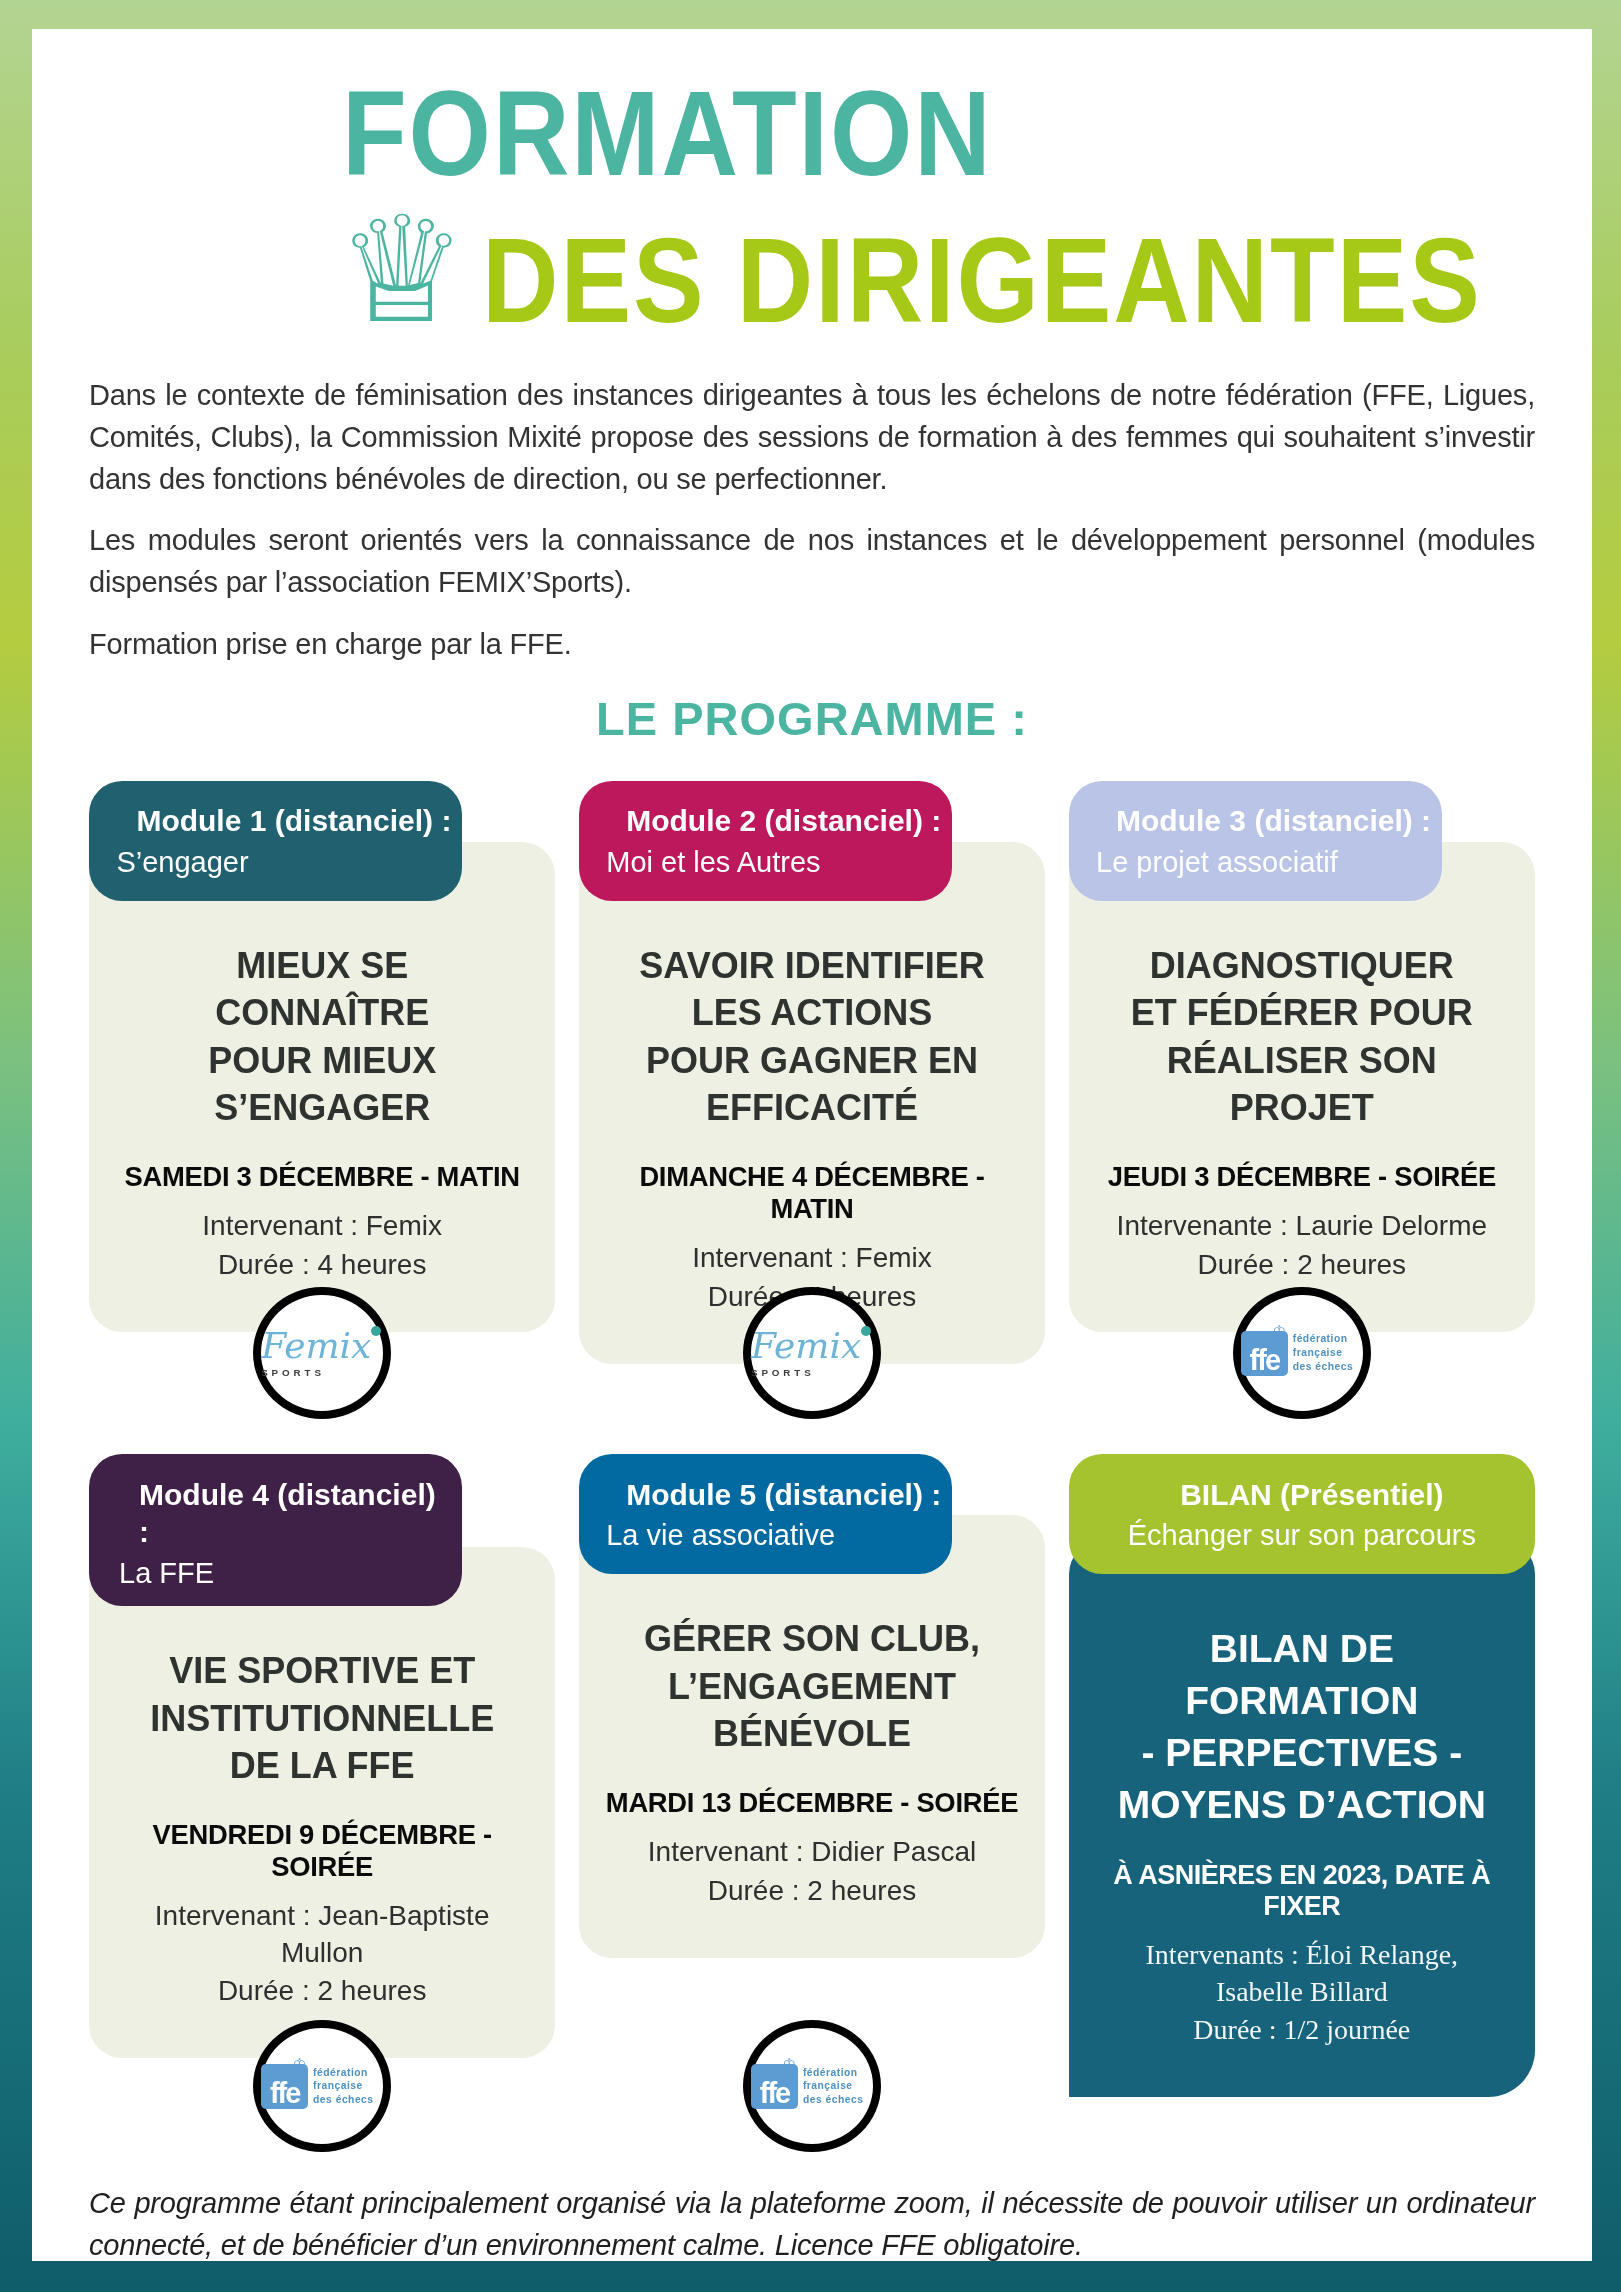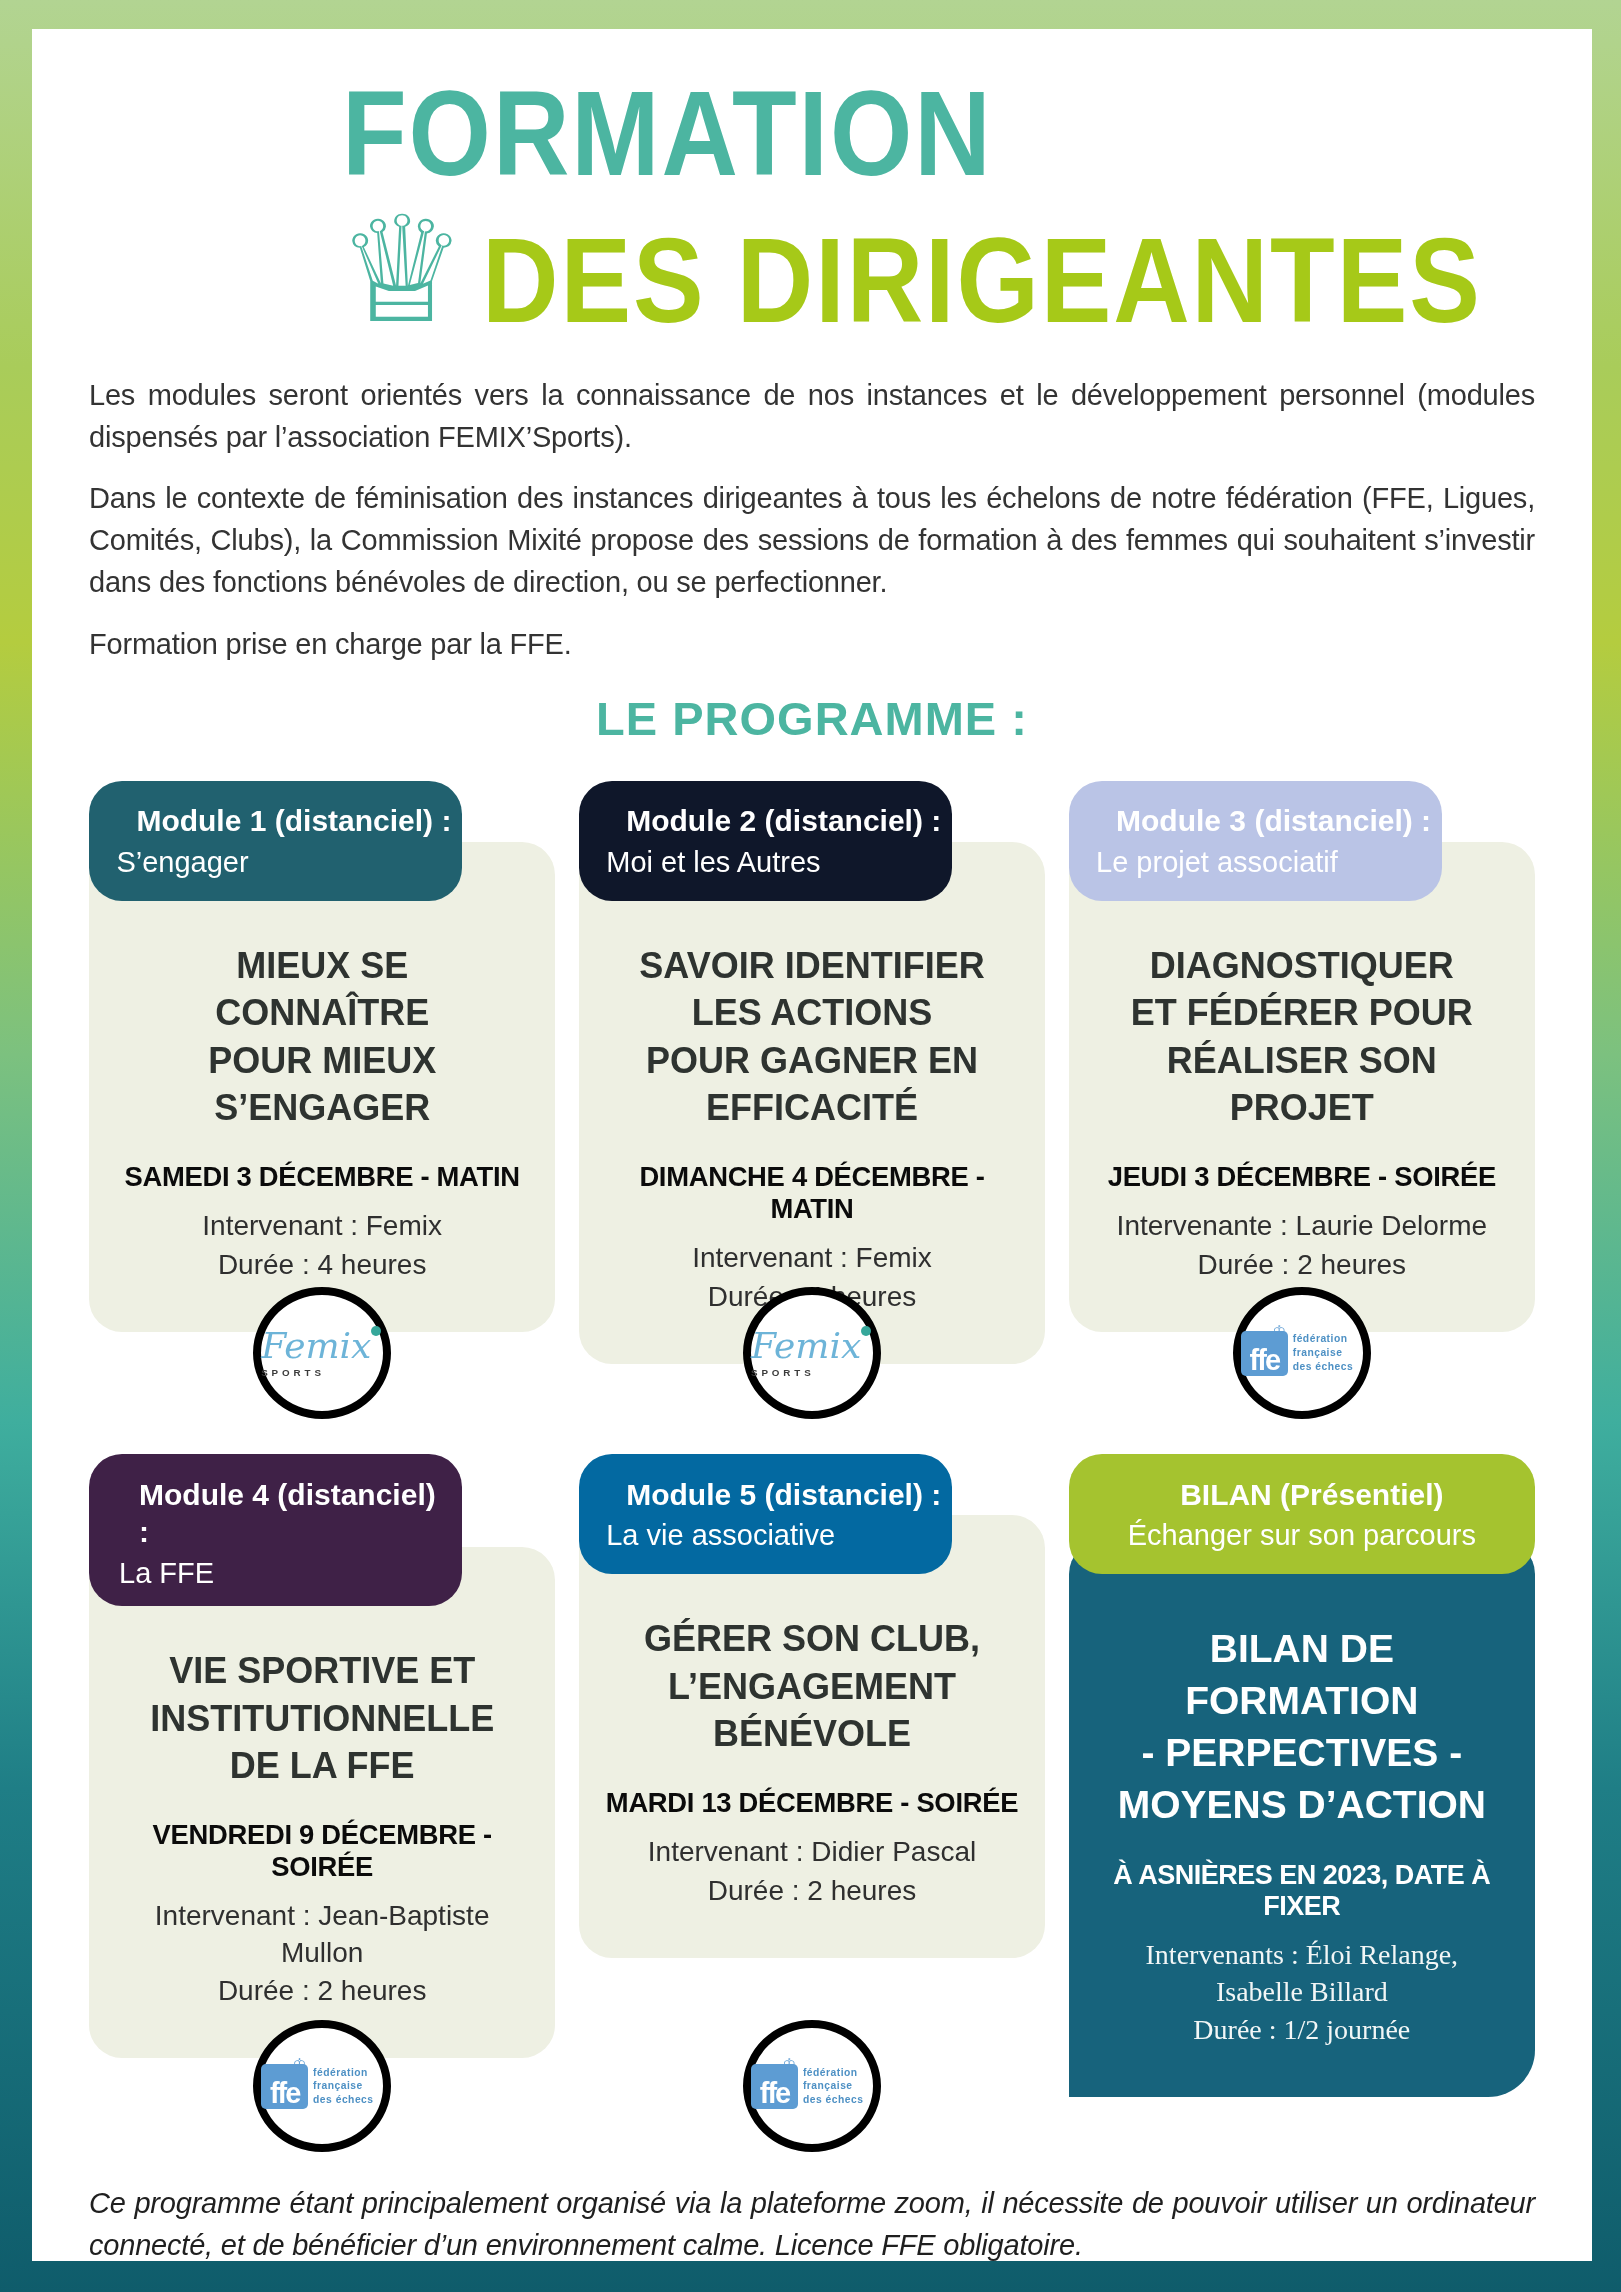--- a/index.html
+++ b/index.html
@@ -180,22 +180,22 @@
 
     <header class="title-block">
       <div class="title-line1" style="color: rgb(76, 181, 161);">FORMATION</div>
       <div class="title-line2-row">
         <span class="queen" style="color: rgb(76, 181, 161);">♕</span>
         <div class="title-line2" style="color: rgb(166, 201, 24);">DES DIRIGEANTES</div>
       </div>
     </header>
 
     <section class="intro">
+      <p>Dans le contexte de féminisation des instances dirigeantes à tous les échelons de notre fédération (FFE, Ligues, Comités, Clubs), la Commission Mixité propose des sessions de formation à des femmes qui souhaitent s’investir dans des fonctions bénévoles de direction, ou se perfectionner.</p>
       <p>Les modules seront orientés vers la connaissance de nos instances et le développement personnel (modules dispensés par l’association FEMIX’Sports).</p>
-      <p>Dans le contexte de féminisation des instances dirigeantes à tous les échelons de notre fédération (FFE, Ligues, Comités, Clubs), la Commission Mixité propose des sessions de formation à des femmes qui souhaitent s’investir dans des fonctions bénévoles de direction, ou se perfectionner.</p>
       <p>Formation prise en charge par la FFE.</p>
     </section>
 
     <h2 class="program-heading" style="color: rgb(76, 181, 161);">LE PROGRAMME :</h2>
 
     <section class="cards">
 
       <article class="card">
         <div class="card-header" style="background: rgb(33, 97, 111);">
           <div class="card-header-title">Module 1 (distanciel) :</div>
@@ -210,21 +210,21 @@
           <div class="card-speaker">Intervenant : Femix</div>
           <div class="card-duration">Durée : 4 heures</div>
         </div>
         <div class="badge">
           <div class="femix-name">Femix<span class="femix-dot"></span></div>
           <div class="femix-sub">SPORTS</div>
         </div>
       </article>
 
       <article class="card">
-        <div class="card-header" style="background: #0f172a;">
+        <div class="card-header" style="background: #be185d;">
           <div class="card-header-title">Module 2 (distanciel) :</div>
           <div class="card-header-sub">Moi et les Autres</div>
         </div>
         <div class="card-body">
           <h3 class="card-title">SAVOIR IDENTIFIER
 LES ACTIONS
 POUR GAGNER EN
 EFFICACITÉ</h3>
           <div class="card-date">DIMANCHE 4 DÉCEMBRE - MATIN</div>
           <div class="card-speaker">Intervenant : Femix</div>

